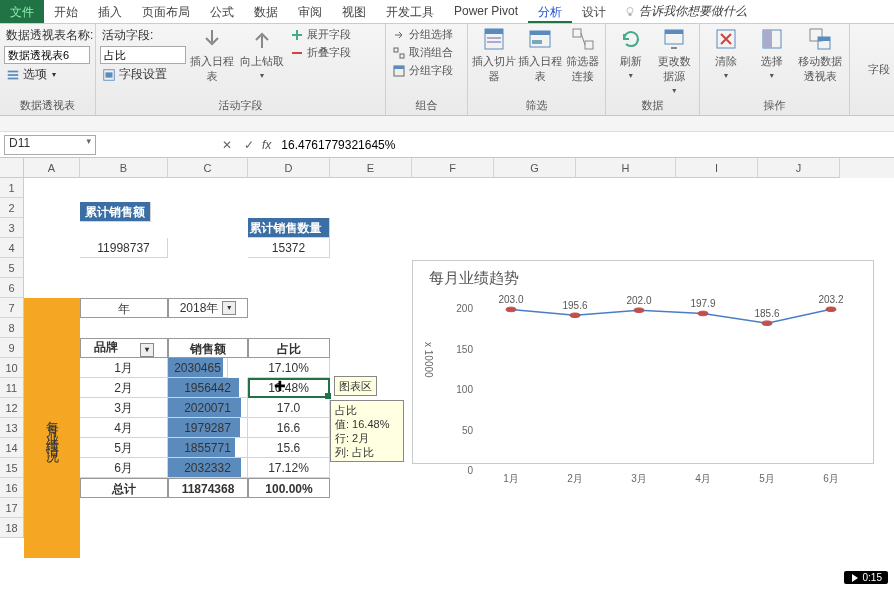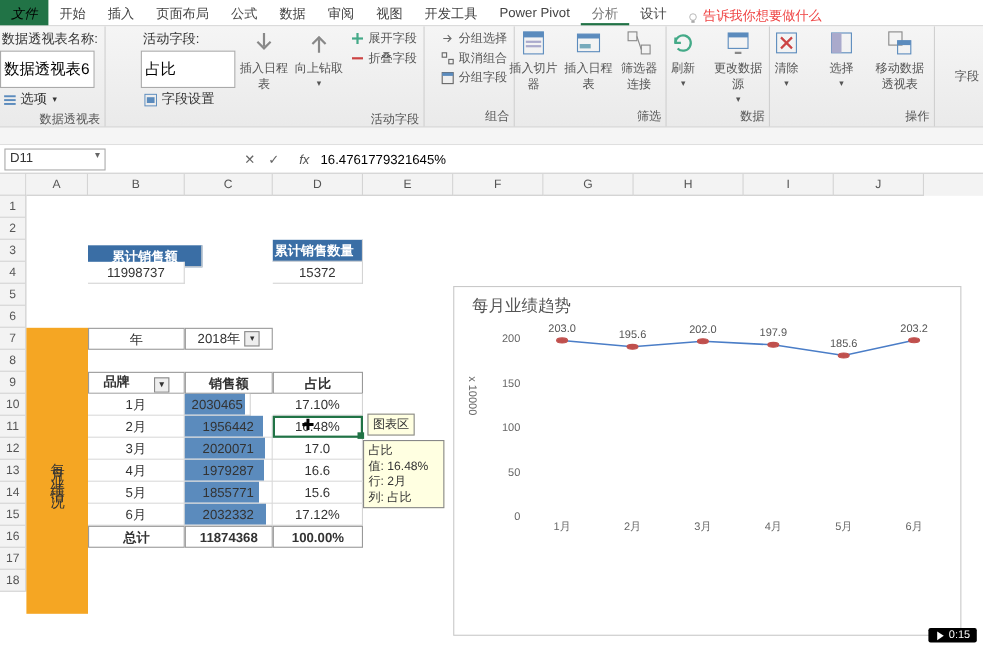--- a/index.html
+++ b/index.html
@@ -1,41 +1,41 @@
 <!DOCTYPE html>
 <html><head>
 <meta charset="utf-8">
 <style>
   * { box-sizing: border-box; margin: 0; padding: 0; font-family: "Microsoft YaHei", SimSun, sans-serif; }
   body { width: 894px; height: 590px; background: #fff; overflow: hidden; font-size: 12px; color: #333; }
 
   .tabbar { display: flex; height: 24px; background: #fff; border-bottom: 1px solid #ccc; align-items: stretch; }
   .tab { padding: 4px 10px; font-size: 12px; cursor: pointer; color: #444; white-space: nowrap; }
-  .tab.file { background: #217346; color: #000000; font-style: italic; }
-  .tab.active { color: #737373; border-bottom: 2px solid #217346; }
-  .tellme { display: flex; align-items: flex-end; padding: 0 8px; color: #ef4444; }
+  .tab.file { background: #217346; color: #86efac; }
+  .tab.active { color: #1d4ed8; border-bottom: 2px solid #217346; }
+  .tellme { display: flex; align-items: center; padding: 0 8px; color: #404040; font-style: italic; }
   .tellme svg { width: 12px; height: 12px; margin-right: 3px; }
 
   .ribbon { display: flex; height: 92px; background: linear-gradient(#f5f5f5,#eaeaea); border-bottom: 1px solid #c5c5c5; }
-  .rgroup { display: flex; flex-direction: column; border-right: 1px solid #d0d0d0; padding: 2px 4px; align-items: flex-end; }
+  .rgroup { display: flex; flex-direction: column; border-right: 1px solid #d0d0d0; padding: 2px 4px; }
   .rgroup-body { flex: 1; display: flex; align-items: flex-start; gap: 2px; }
   .rgroup-label { text-align: center; font-size: 11px; color: #555; padding-top: 1px; }
   .ritem-big { display: flex; flex-direction: column; align-items: center; justify-content: center; width: 48px; font-size: 11px; color: #555; text-align: center; gap: 2px; }
   .ritem-big svg { width: 26px; height: 26px; }
   .ritem-stack { display: flex; flex-direction: column; gap: 1px; font-size: 11px; color: #555; }
   .ritem-row { display: flex; align-items: center; gap: 3px; padding: 1px 2px; white-space: nowrap; }
   .ritem-row svg { width: 14px; height: 14px; flex-shrink: 0; }
-  .small-input { height: 18px; border: 1px solid #aaa; font-size: 14px; padding: 16px 3px; background: #fff; }
+  .small-input { height: 18px; border: 1px solid #aaa; font-size: 11px; padding: 0 3px; background: #fff; }
   .ribbon-tail { flex:1; display:flex; align-items:center; justify-content:flex-end; padding-right:4px; color:#555; font-size:11px;}
 
   .fbar { display: flex; height: 26px; border-bottom: 1px solid #c5c5c5; align-items: center; background:#fff; }
   .namebox { width: 92px; height: 20px; border: 1px solid #aaa; margin-left: 4px; display:flex; padding:0 4px; font-size:12px; }
   .namebox .dd { margin-left:auto; font-size:9px; color:#666;}
   .fx-btn { width: 22px; height: 22px; display:flex; align-items:center; justify-content:center; color:#666; }
-  .fx-lbl { font-style: italic; color:#555; margin-left:12px; margin-right:6px;}
+  .fx-lbl { font-style: italic; color:#555; margin-left:2px; margin-right:6px;}
   .fx-input { flex:1; height:20px; border:none; font-size:12px; padding:0 4px; }
 
   .grid-wrap { position: relative; height: 448px; display:flex; }
   .rowhdrs { width: 24px; background:#f3f3f3; border-right:1px solid #ccc; }
   .rowhdr { height:20px; border-bottom:1px solid #d4d4d4; text-align:center; font-size:11px; color:#555; line-height:20px; }
   .sel-all { width:24px; height:20px; background:#f3f3f3; border-right:1px solid #ccc; border-bottom:1px solid #ccc; }
   .grid-main { flex:1; position:relative; }
   .colhdrs { display:flex; height:20px; background:#f3f3f3; }
   .colhdr { border-right:1px solid #d4d4d4; border-bottom:1px solid #ccc; text-align:center; font-size:11px; color:#555; line-height:20px; }
   .cA{width:56px}.cB{width:88px}.cC{width:80px}.cD{width:82px}.cE{width:82px}.cF{width:82px}.cG{width:82px}.cH{width:100px}.cI{width:82px}.cJ{width:82px}
@@ -314,21 +314,21 @@
         <div class="colhdr cF" style="width: 82px;">F</div>
         <div class="colhdr cG" style="width: 82px;">G</div>
         <div class="colhdr cH" style="width: 100px;">H</div>
         <div class="colhdr cI" style="width: 82px;">I</div>
         <div class="colhdr cJ" style="width: 82px;">J</div>
       </div>
     <div class="cells" id="cells" style="height:400px">
 
       <div class="goldbar" style="left:0;top:120px;width:56px;height:260px">每月业绩情况</div>
 
-      <div class="cell hdrblue" style="left:56px;top:45px;width:104px">累计销售额</div>
+      <div class="cell hdrblue" style="left:56px;top:24px;width:71px">累计销售额</div>
       <div class="cell hdrblue" style="left:224px;top:40px;width:82px;padding:0;padding-left:0">
           <div style="position:absolute;left:-6px;right:0;text-align:center">累计销售数量</div>
         </div>
 
       <div class="cell center" style="left:56px;top:60px;width:88px">11998737</div>
       <div class="cell center" style="left:224px;top:60px;width:82px">15372</div>
 
       <div class="cell center" style="left:56px;top:120px;width:88px;border:1px solid #999">年</div>
       <div class="cell yearcell" style="left:144px;top:120px;width:80px">
         <span class="bold">2018年</span>
@@ -375,21 +375,21 @@
       <div class="celltip" style="left:310px;top:198px">
         <span>图表区</span>
       </div>
       <div class="celltip" style="left:306px;top:222px;width:74px">
         <div>占比</div>
         <div>值: 16.48%</div>
         <div>行: 2月</div>
         <div>列: 占比</div>
       </div>
 
-      <div class="chartbox" style="left:388px;top:82px;width:462px;height:318px">
+      <div class="chartbox" style="left:388px;top:82px;width:462px;height:204px">
         <div class="chart-title">每月业绩趋势</div>
         <div class="chart-area">
           <div class="ylabel-v">x 10000</div>
           <div class="yaxis" id="yaxis">
               <div class="ytick" style="top: 100%;">0</div>
               <div class="ytick" style="top: 77.2727%;">50</div>
               <div class="ytick" style="top: 54.5455%;">100</div>
               <div class="ytick" style="top: 31.8182%;">150</div>
               <div class="ytick" style="top: 9.09091%;">200</div>
             </div>

